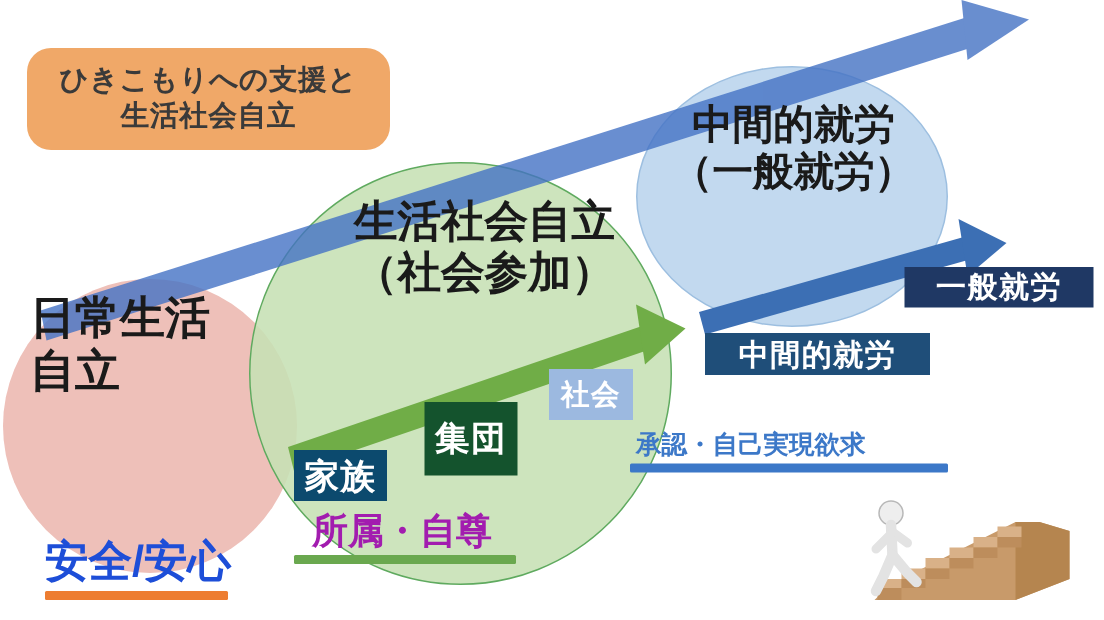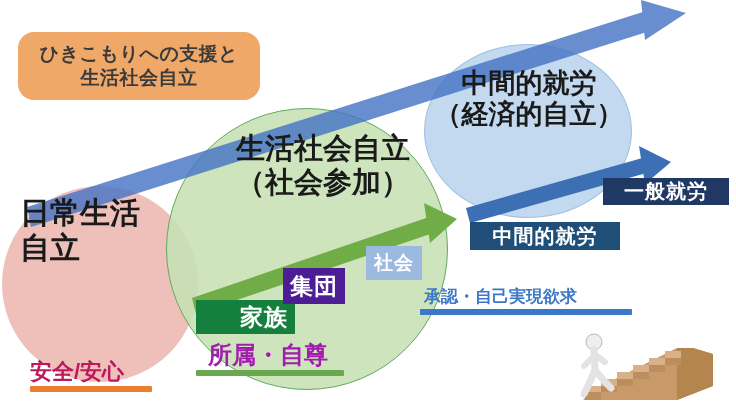--- a/index.html
+++ b/index.html
@@ -128,31 +128,30 @@
     justify-content: center;
     z-index: 20;
     white-space: nowrap;
     letter-spacing: 1px;
   }
   #tag-family {
     left: 196px;
     top: 300px;
     width: 62px;
     height: 34px;
-    background: #15803d;
+    background: #0c4a6e;
     color: #ffffff;
     font-size: 23px;
-    padding-left: 37px;
   }
   #tag-group {
     left: 283px;
     top: 268px;
     width: 62px;
-    height: 36px;
-    background: #4c1d95;
+    height: 49px;
+    background: #14532d;
     color: #ffffff;
     font-size: 23px;
   }
   #tag-society {
     left: 366px;
     top: 246px;
     width: 56px;
     height: 34px;
     background: #9cb9e0;
     color: #ffffff;
@@ -191,21 +190,21 @@
   .need .need-rule {
     display: block;
     margin-top: 2px;
     height: 6px;
     border-radius: 1px;
   }
   #need-safety {
     left: 30px;
     top: 360px;
   }
-  #need-safety .need-text { color: #be185d; font-size: 22px; }
+  #need-safety .need-text { color: #1d4ed8; font-size: 29px; }
   #need-safety .need-rule { background: #ed7d31; width: 122px; }
 
   #need-belonging {
     left: 196px;
     top: 342px;
   }
   #need-belonging .need-text { color: #a21caf; font-size: 24px; padding-left: 12px; }
   #need-belonging .need-rule { background: #6aa84f; width: 148px; }
 
   #need-esteem {
@@ -257,21 +256,21 @@
     <div>自立</div>
   </div>
 
   <div class="circle-label" id="label-social">
     <div>生活社会自立</div>
     <div>（社会参加）</div>
   </div>
 
   <div class="circle-label" id="label-economic">
     <div>中間的就労</div>
-    <div>（経済的自立）</div>
+    <div>（一般就労）</div>
   </div>
 
   <div id="title-box">
     <div class="tline">ひきこもりへの支援と</div>
     <div class="tline">生活社会自立</div>
   </div>
 
   <div class="tag" id="tag-family">
     <span>家族</span>
   </div>

